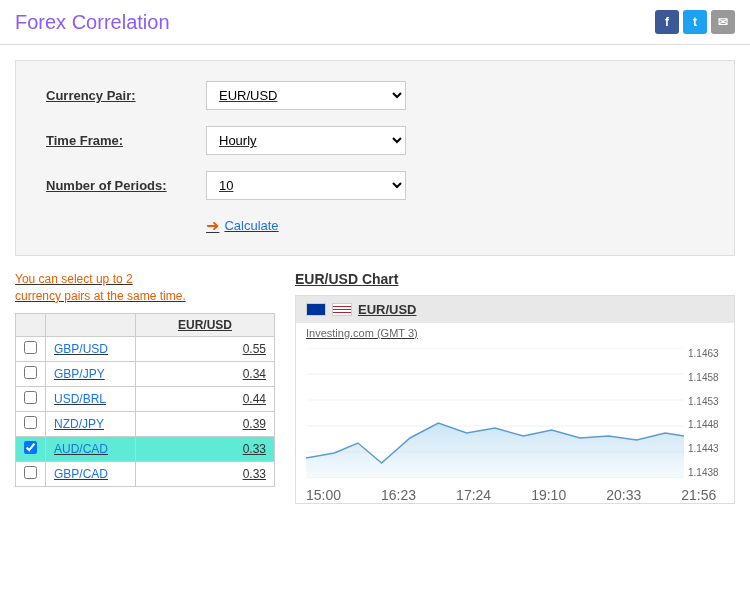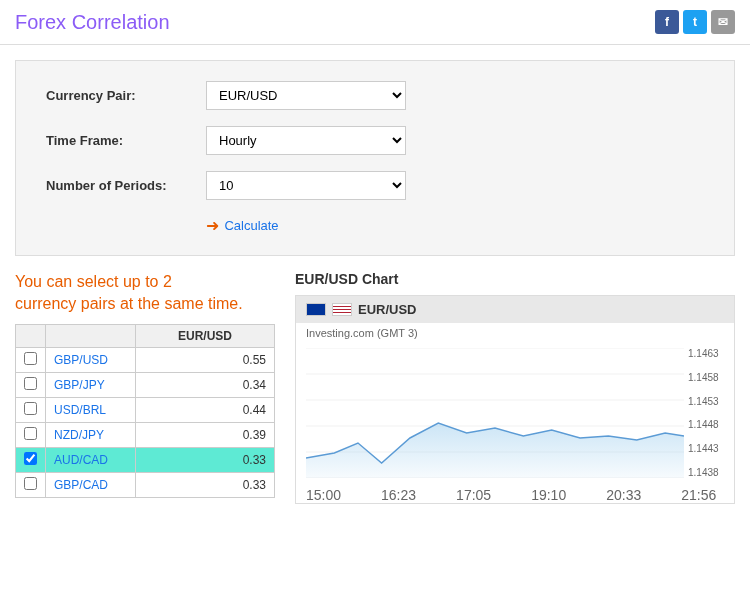--- a/index.html
+++ b/index.html
@@ -32,20 +32,21 @@
       font-size: 12px;
       font-weight: bold;
       cursor: pointer;
     }
     .icon-fb { background: #3b5998; }
     .icon-tw { background: #1da1f2; }
     .icon-mail { background: #999; }
 
     .main-container {
       padding: 15px;
+      text-decoration: underline;
     }
 
     .form-panel {
       background: #f5f5f5;
       border: 1px solid #ddd;
       padding: 20px 30px;
       margin-bottom: 15px;
     }
 
     .form-row {
@@ -92,21 +93,21 @@
     .content-area {
       display: flex;
       gap: 20px;
     }
 
     .table-section {
       flex: 0 0 auto;
       width: 260px;
     }
     .table-hint {
-      font-size: 16px;
+      font-size: 12px;
       color: #555;
       margin-bottom: 8px;
       line-height: 1.4;
     }
     .table-hint span {
       color: #e85d00;
     }
 
     .corr-table {
       border-collapse: collapse;
@@ -365,21 +366,21 @@
             <span>1.1463</span>
             <span>1.1458</span>
             <span>1.1453</span>
             <span>1.1448</span>
             <span>1.1443</span>
             <span>1.1438</span>
           </div>
           <div class="chart-x-labels">
             <span>15:00</span>
             <span>16:23</span>
-            <span>17:05</span>
+            <span>17:24</span>
             <span>19:10</span>
             <span>20:33</span>
             <span>21:56</span>
           </div>
         </div>
       </div>
     </div>
 
   </div>
 </div>

